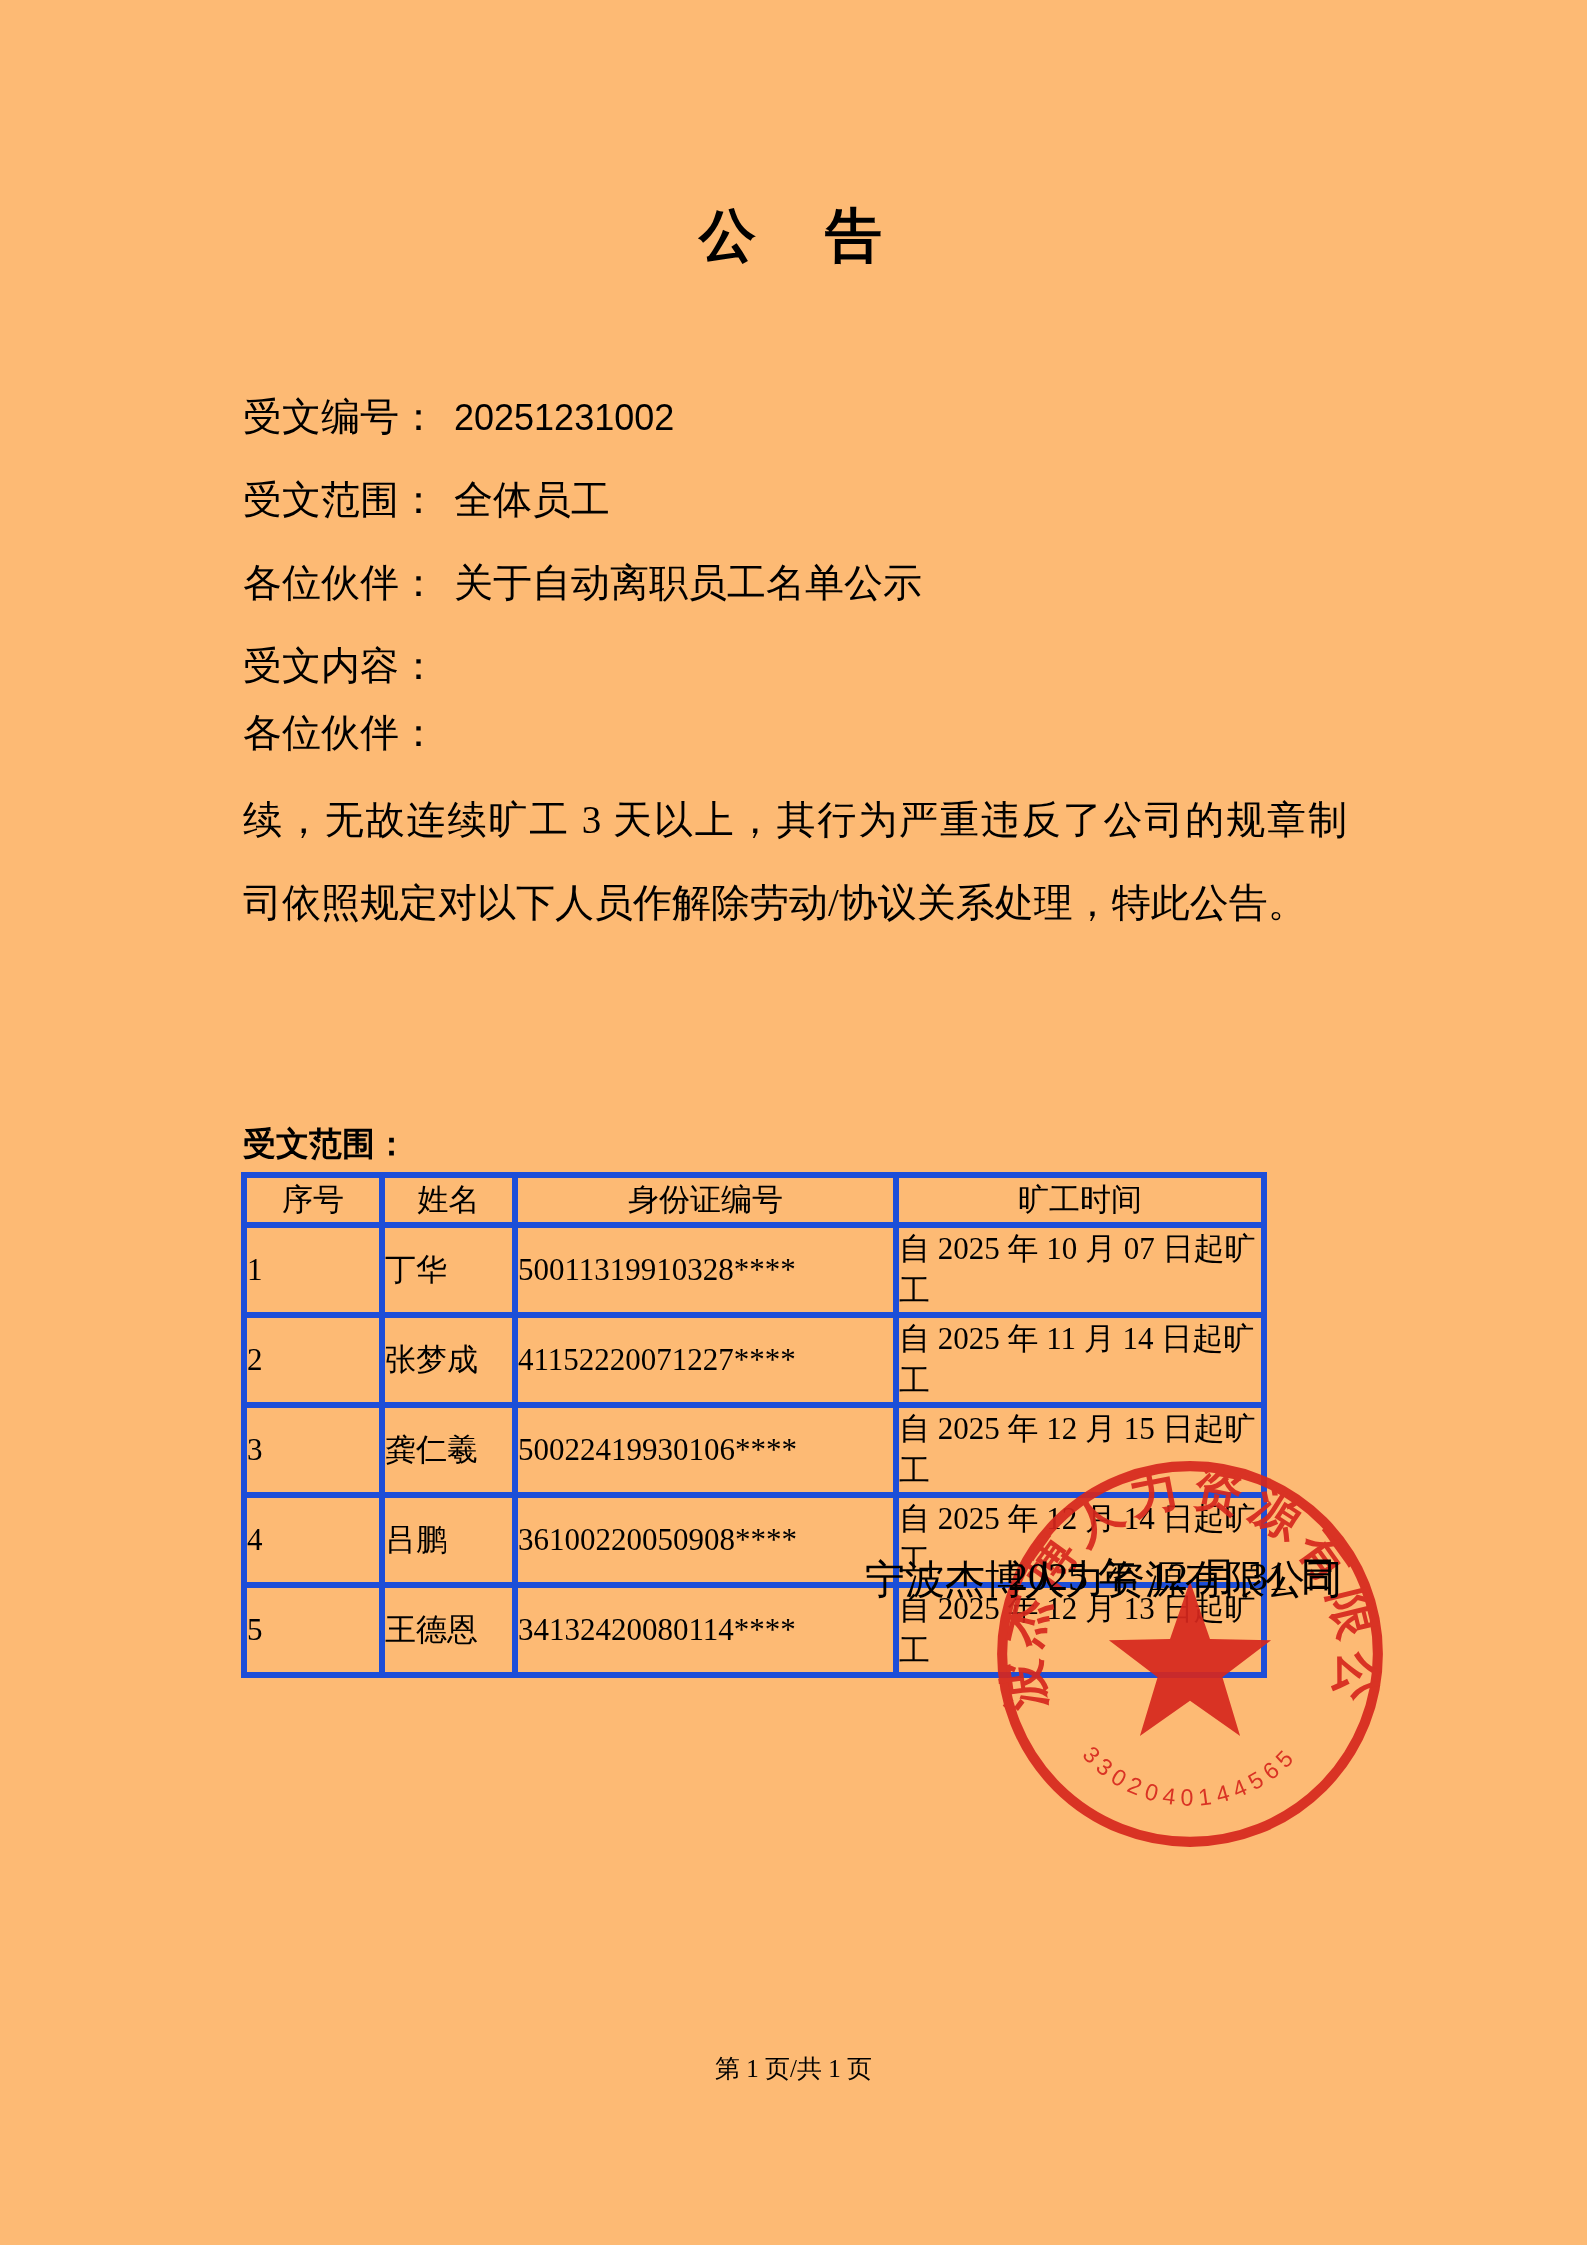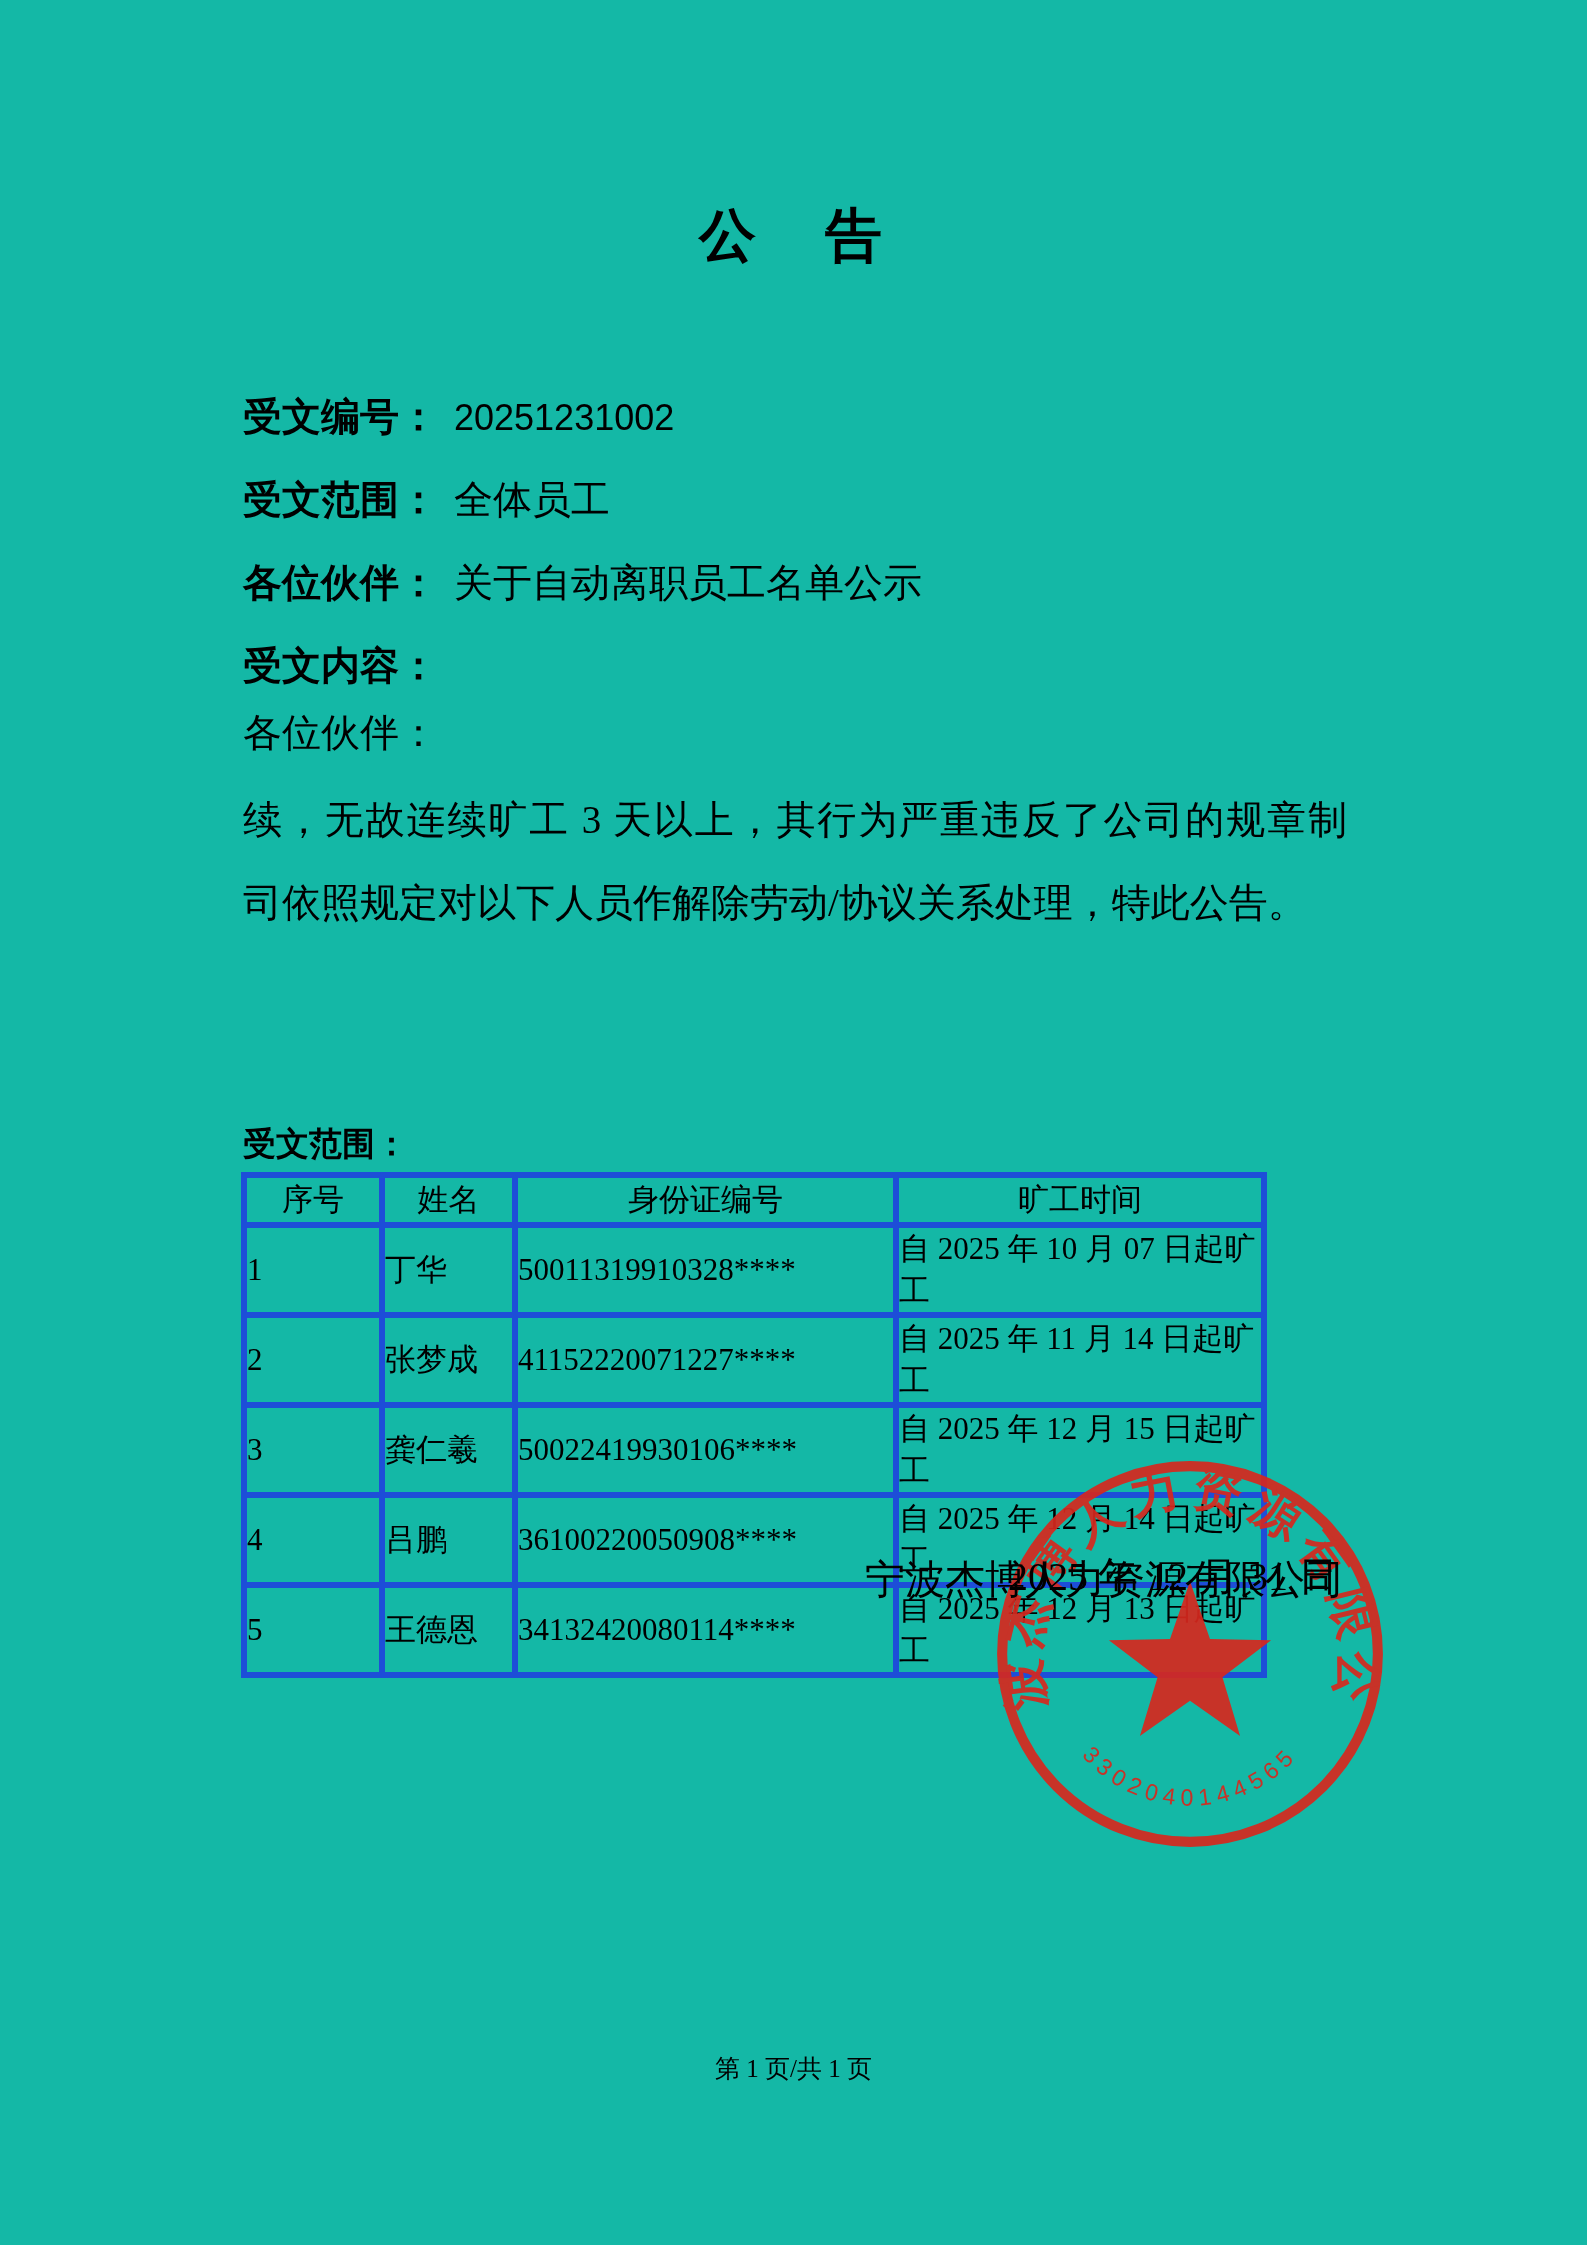--- a/index.html
+++ b/index.html
@@ -1,32 +1,32 @@
 <!DOCTYPE html>
 <html><head>
 <meta charset="utf-8">
 <style>
   html,body{margin:0;padding:0;background:#888;}
   .page{
     position:relative;
     width:1587px;height:2245px;
-    background:#14b8a6;
+    background:#fdba74;
     font-family:"Liberation Serif","DejaVu Serif",serif;
     color:#000;
     overflow:hidden;
   }
   .title{
     position:absolute;top:198px;left:0;width:100%;
     text-align:center;
     font-size:57px;font-weight:bold;
     letter-spacing:6px;
   }
   .fields{position:absolute;top:392px;left:243px;width:1104px;}
   .field-line{height:83px;line-height:50px;font-size:39px;}
-  .field-label{font-weight:bold;}
+  .field-label{font-weight:normal;}
   .field-value{font-weight:normal;margin-left:16px;}
   .field-value.num{font-family:"Liberation Sans","DejaVu Sans",sans-serif;font-size:36px;}
   .salutation{
     position:absolute;top:708px;left:243px;width:1104px;
     font-size:39px;line-height:50px;
   }
   .body-text{position:absolute;top:778px;left:243px;width:1104px;font-size:39px;}
   .body-line{height:83px;line-height:83px;white-space:nowrap;}
   .body-line.justify{text-align:justify;text-align-last:justify;white-space:normal;height:83px;overflow:hidden;}
   .body-line.first{text-indent:2em;}

